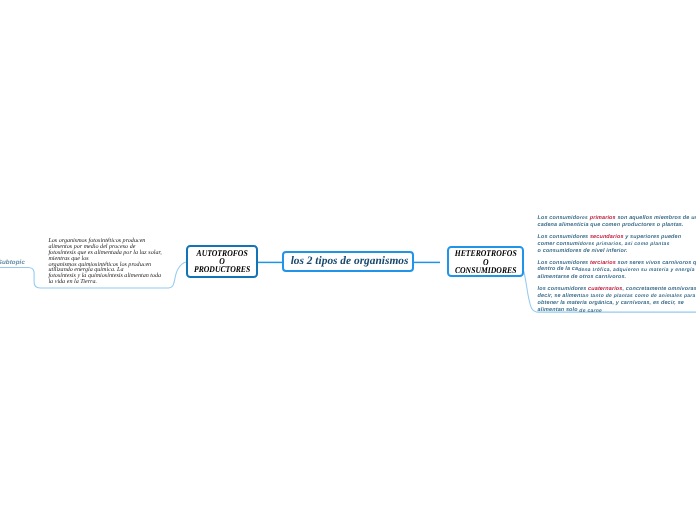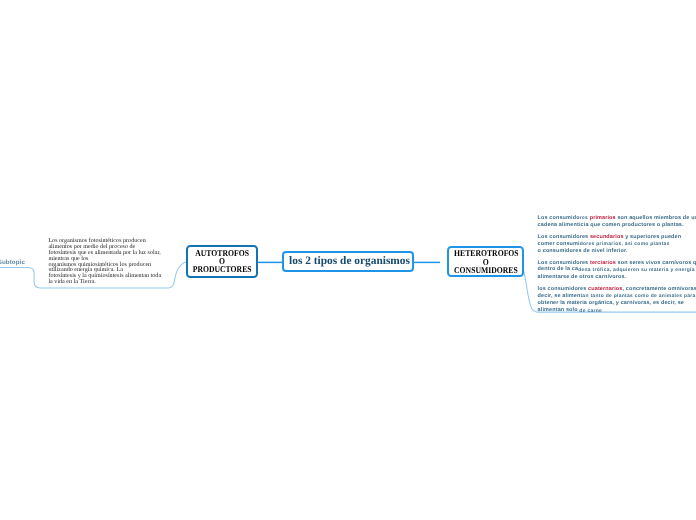--- a/index.html
+++ b/index.html
@@ -1,20 +1,20 @@
 <!DOCTYPE html>
 <html><head>
 <meta charset="utf-8">
 <title>Mind Map</title>
 <style>
   html,body{margin:0;padding:0;}
   body{width:696px;height:520px;background:#ffffff;overflow:hidden;position:relative;
        font-family:"Liberation Sans",sans-serif;
        -webkit-font-smoothing:antialiased;text-rendering:geometricPrecision;}
-  .canvas{position:absolute;left:0;top:0;width:696px;height:520px;}
+  .canvas{position:absolute;left:0;top:0;width:696px;height:520px;font-style:italic;}
   svg.links{position:absolute;left:0;top:0;width:696px;height:520px;overflow:visible;}
 
   .node{position:absolute;box-sizing:border-box;background:#fff;
         text-align:center;line-height:8px;}
   .n-primary{border:2px solid #1273b5;border-radius:4.3px;}
   .n-alt{border:2px solid #2094e8;border-radius:4.3px;}
   .title-serif{font-family:"Liberation Serif",serif;font-weight:bold;color:#000;}
 
   #node-center{left:281.8px;top:251.2px;width:132.5px;height:21px;
                border:2px solid #2094e8;border-radius:4.1px;}

